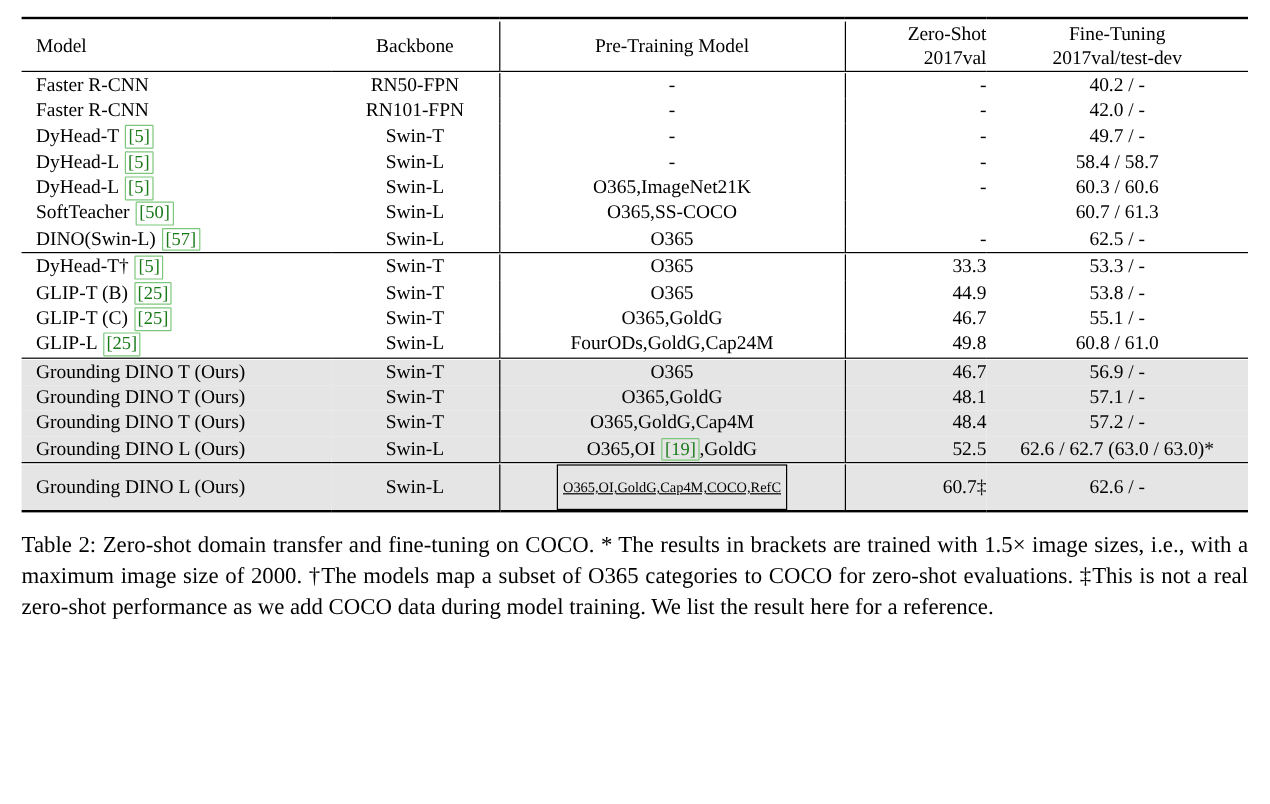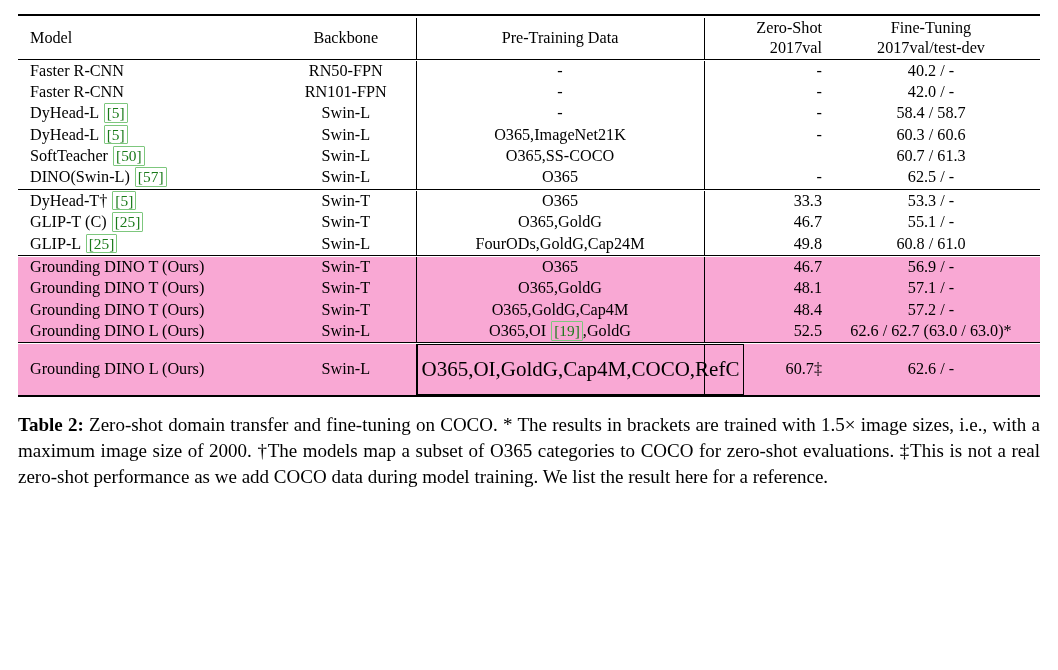--- a/index.html
+++ b/index.html
@@ -63,38 +63,39 @@
   .cite {
     color: #1a7a1a;
     border: 1px solid #7dc77d;
     padding: 0px 2px;
     margin-left: 1px;
     border-radius: 1px;
     font-size: 15.4px;
     display: inline-block;
     line-height: 1.15;
   }
-  .shaded td { background: #f9a8d4; }
+  .shaded td { background: #e5e5e5; }
   .bold { font-weight: normal; }
   .ptd-box {
     display: inline-block;
     border: 1px solid #000;
     padding: 10px 4px;
-    font-size: 21px;
+    font-size: 12px;
     line-height: 1.35;
+    text-decoration: underline;
   }
 
   .caption {
     margin-top: 13px;
     width: 1022px;
     font-size: 19px;
     line-height: 1.37;
     text-align: justify;
   }
-  .caption b { font-weight: bold; }
+  .caption b { font-weight: normal; }
 </style>
 </head>
 <body>
 
 <div class="page">
 
   <table class="tbl">
     <colgroup>
       <col class="col-model">
         <col class="col-backbone">
@@ -106,21 +107,21 @@
         <tr class="rule-top">
           <td></td>
           <td></td>
           <td></td>
           <td></td>
           <td></td>
         </tr>
         <tr>
           <td class="col-model">Model</td>
           <td class="col-backbone">Backbone</td>
-          <td class="col-ptd vline-l">Pre-Training Data</td>
+          <td class="col-ptd vline-l">Pre-Training Model</td>
           <td class="col-zs vline-l hdr-two hdr-zs">
             <span class="hdr-sub">Zero-Shot</span>
             <span class="hdr-sub">2017val</span>
           </td>
           <td class="col-ft hdr-two">
             <span class="hdr-sub">Fine-Tuning</span>
             <span class="hdr-sub">2017val/test-dev</span>
           </td>
         </tr>
         <tr class="rule-mid">
@@ -138,20 +139,27 @@
           <td class="col-ft">40.2  /  -</td>
         </tr>
         <tr>
           <td class="col-model">Faster R-CNN</td>
           <td class="col-backbone">RN101-FPN</td>
           <td class="col-ptd vline-l">-</td>
           <td class="col-zs vline-l">-</td>
           <td class="col-ft">42.0  /  -</td>
         </tr>
         <tr>
+          <td class="col-model">DyHead-T <span class="cite">[5]</span></td>
+          <td class="col-backbone">Swin-T</td>
+          <td class="col-ptd vline-l">-</td>
+          <td class="col-zs vline-l">-</td>
+          <td class="col-ft">49.7  /  -</td>
+        </tr>
+        <tr>
           <td class="col-model">DyHead-L <span class="cite">[5]</span></td>
           <td class="col-backbone">Swin-L</td>
           <td class="col-ptd vline-l">-</td>
           <td class="col-zs vline-l">-</td>
           <td class="col-ft">58.4  /  58.7</td>
         </tr>
         <tr>
           <td class="col-model">DyHead-L <span class="cite">[5]</span></td>
           <td class="col-backbone">Swin-L</td>
           <td class="col-ptd vline-l">O365,ImageNet21K</td>
@@ -180,20 +188,27 @@
           <td></td>
         </tr>
         <tr>
           <td class="col-model">DyHead-T† <span class="cite">[5]</span></td>
           <td class="col-backbone">Swin-T</td>
           <td class="col-ptd vline-l">O365</td>
           <td class="col-zs vline-l">33.3</td>
           <td class="col-ft">53.3  /  -</td>
         </tr>
         <tr>
+          <td class="col-model">GLIP-T (B) <span class="cite">[25]</span></td>
+          <td class="col-backbone">Swin-T</td>
+          <td class="col-ptd vline-l">O365</td>
+          <td class="col-zs vline-l">44.9</td>
+          <td class="col-ft">53.8  /  -</td>
+        </tr>
+        <tr>
           <td class="col-model">GLIP-T (C) <span class="cite">[25]</span></td>
           <td class="col-backbone">Swin-T</td>
           <td class="col-ptd vline-l">O365,GoldG</td>
           <td class="col-zs vline-l">46.7</td>
           <td class="col-ft">55.1  /  -</td>
         </tr>
         <tr>
           <td class="col-model">GLIP-L <span class="cite">[25]</span></td>
           <td class="col-backbone">Swin-L</td>
           <td class="col-ptd vline-l">FourODs,GoldG,Cap24M</td>

